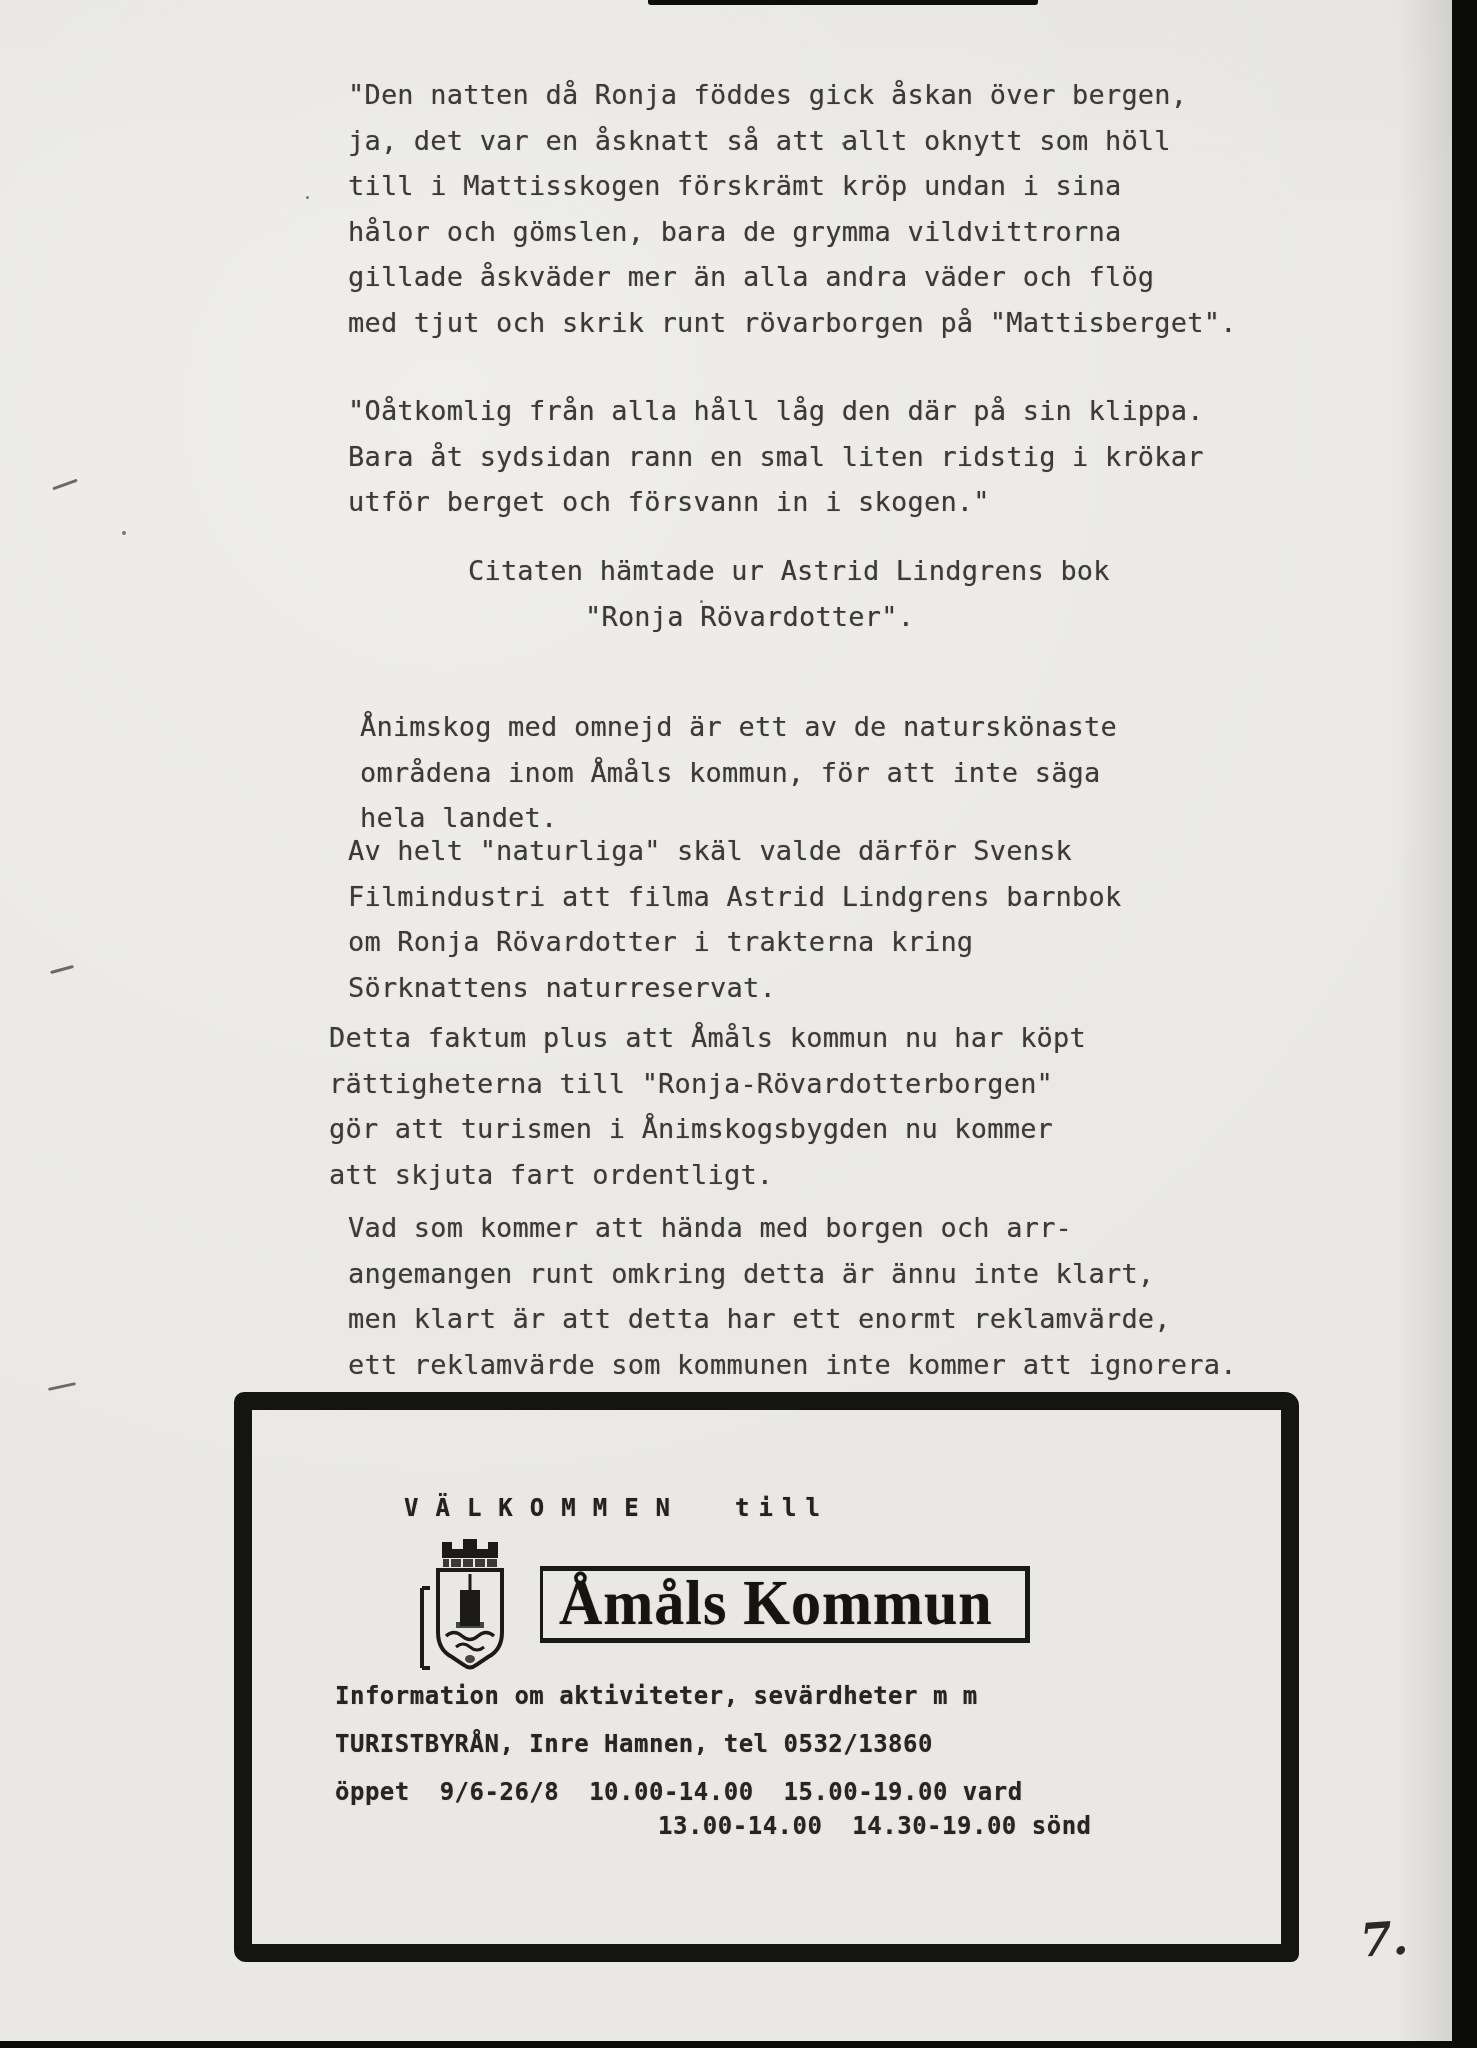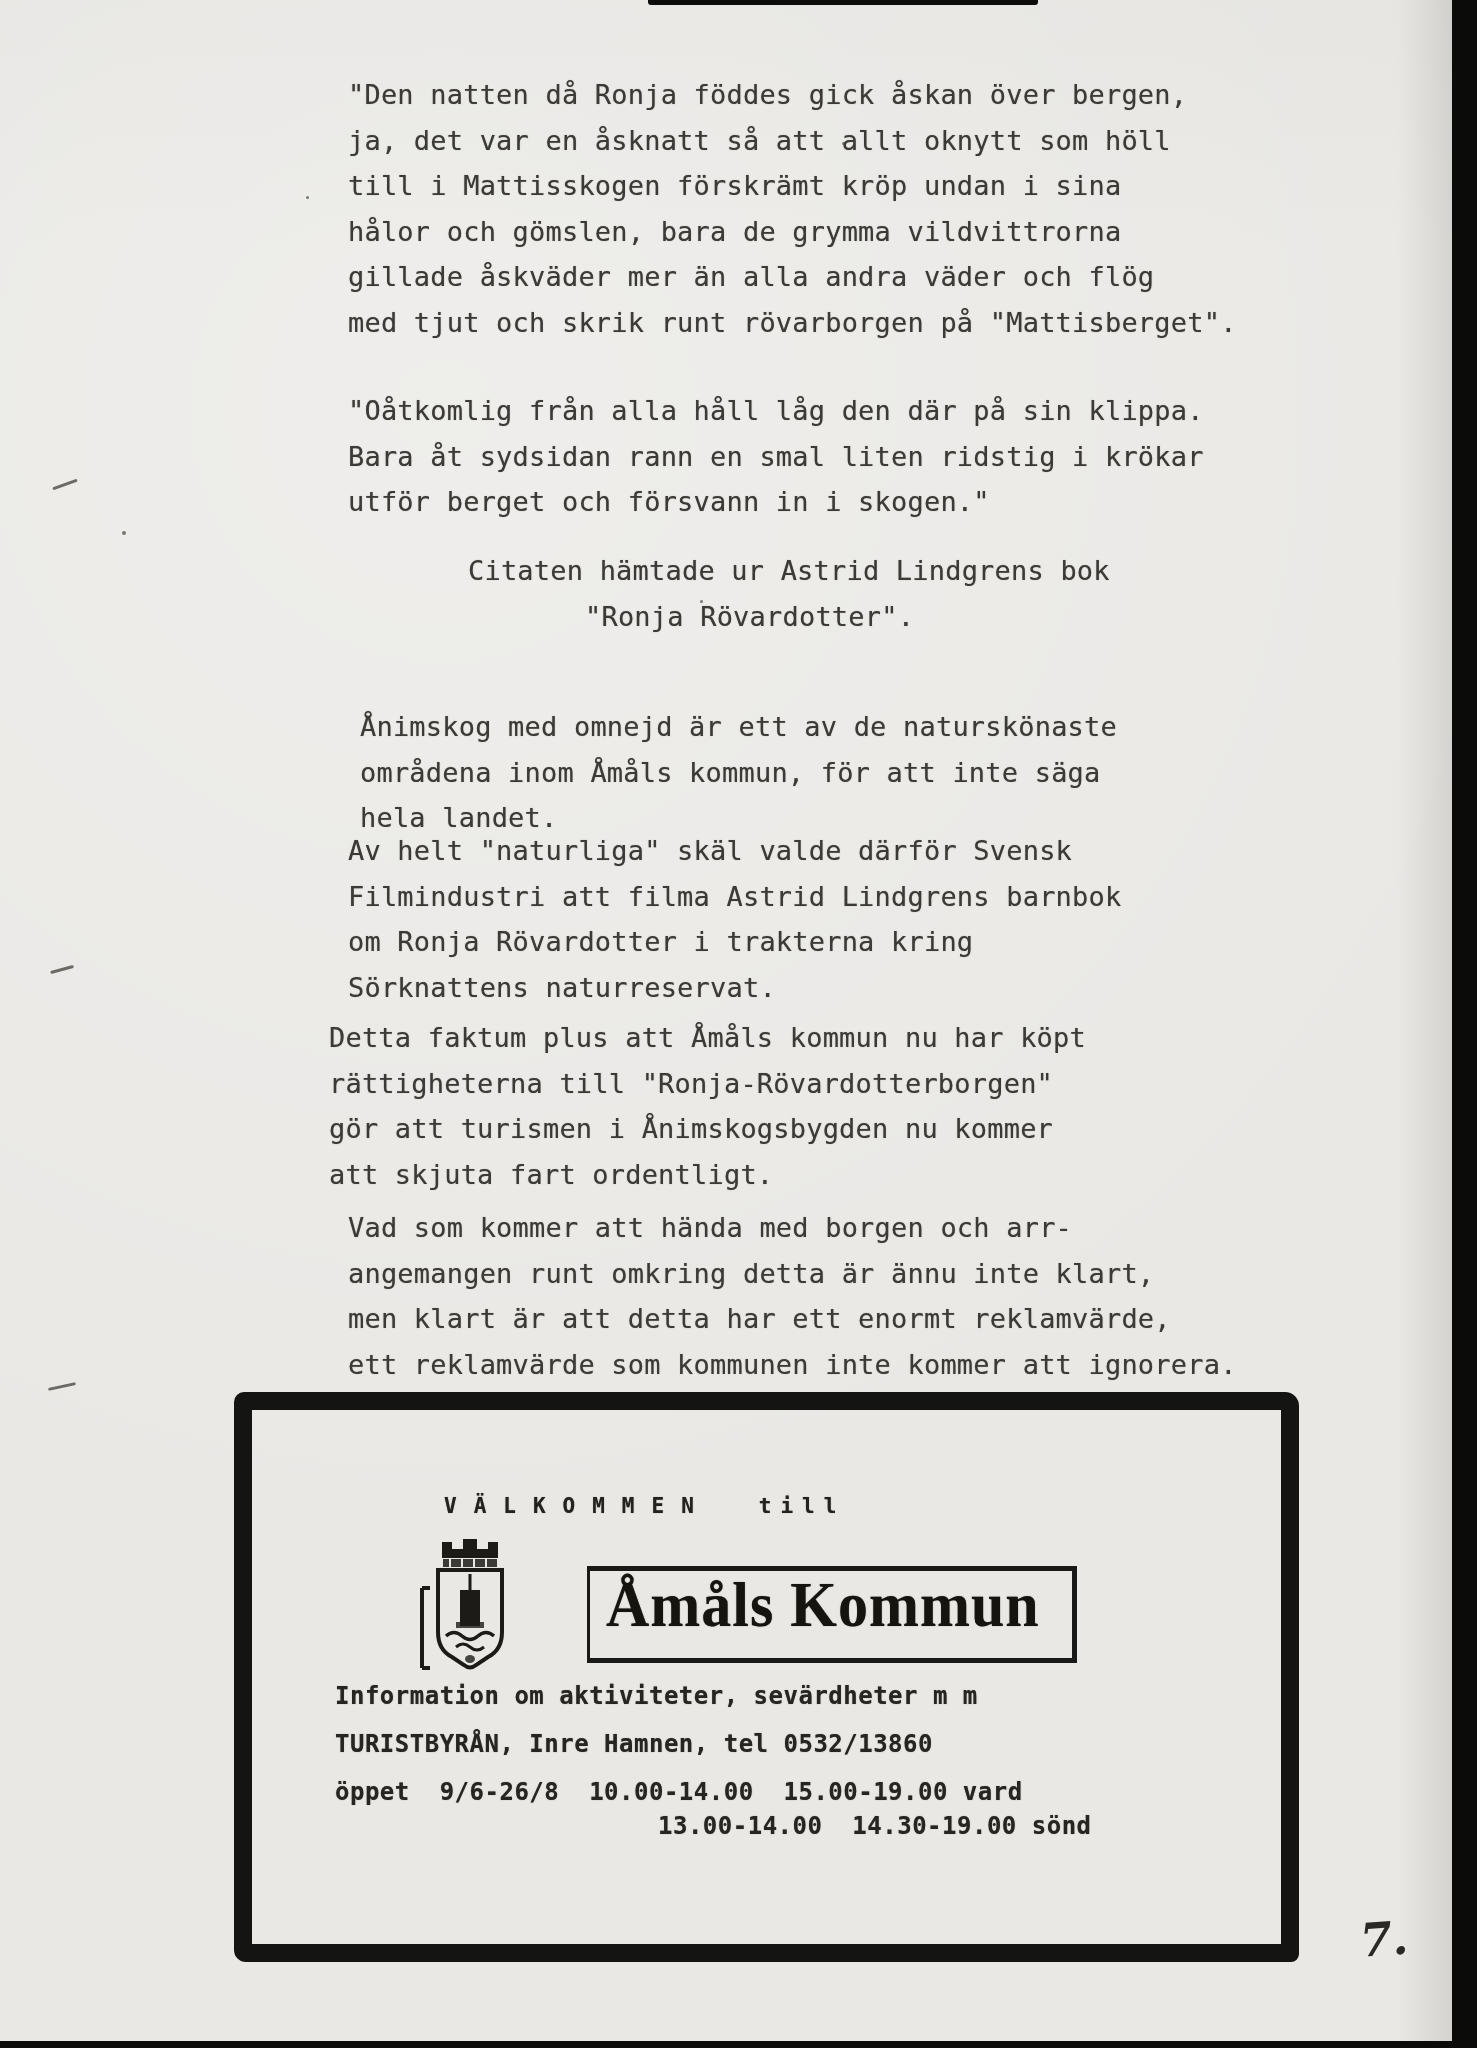--- a/index.html
+++ b/index.html
@@ -28,34 +28,34 @@
   
   .ad-box{
     position:absolute;
     left:234px;top:1392px;
     width:1065px;height:570px;
     border:18px solid #141413;
     border-radius:10px 14px 8px 12px;
     box-sizing:border-box;
   }
   .welcome{
-    position:absolute;left:444px;top:1494px;
-    font-weight:700;font-size:21px;color:#23221f;
+    position:absolute;left:404px;top:1494px;
+    font-weight:700;font-size:24px;color:#23221f;
     text-shadow:0 0 1px rgba(30,30,25,0.5);
     display:flex;align-items:baseline;
   }
   .welcome .w1{letter-spacing:17px;}
   .welcome .w2{letter-spacing:9px;margin-left:48px;}
   .logo-frame{
     position:absolute;left:540px;top:1566px;
-    width:490px;height:97px;
+    width:490px;height:77px;
     border:5px solid #191917;
     border-left-width:3px;
     box-sizing:border-box;
-    display:flex;align-items:flex-start;margin-left:47px;
+    display:flex;align-items:flex-end;
   }
   .logo-title{
     font-family:"Liberation Serif", serif;
     font-weight:900;
     font-size:60px;
     color:#15140f;
     letter-spacing:1px;
     padding-left:16px;
     white-space:nowrap;
     transform:scaleY(1.04);

